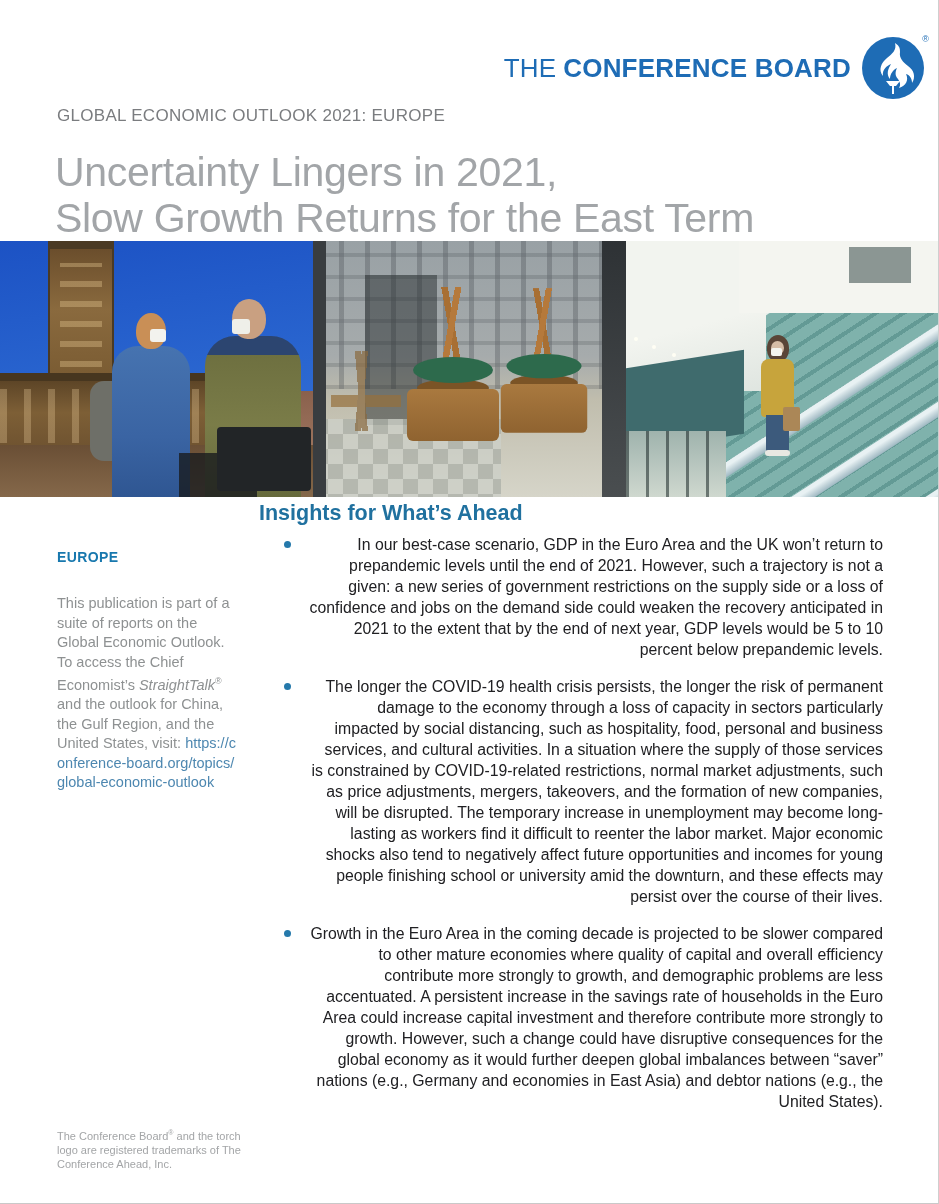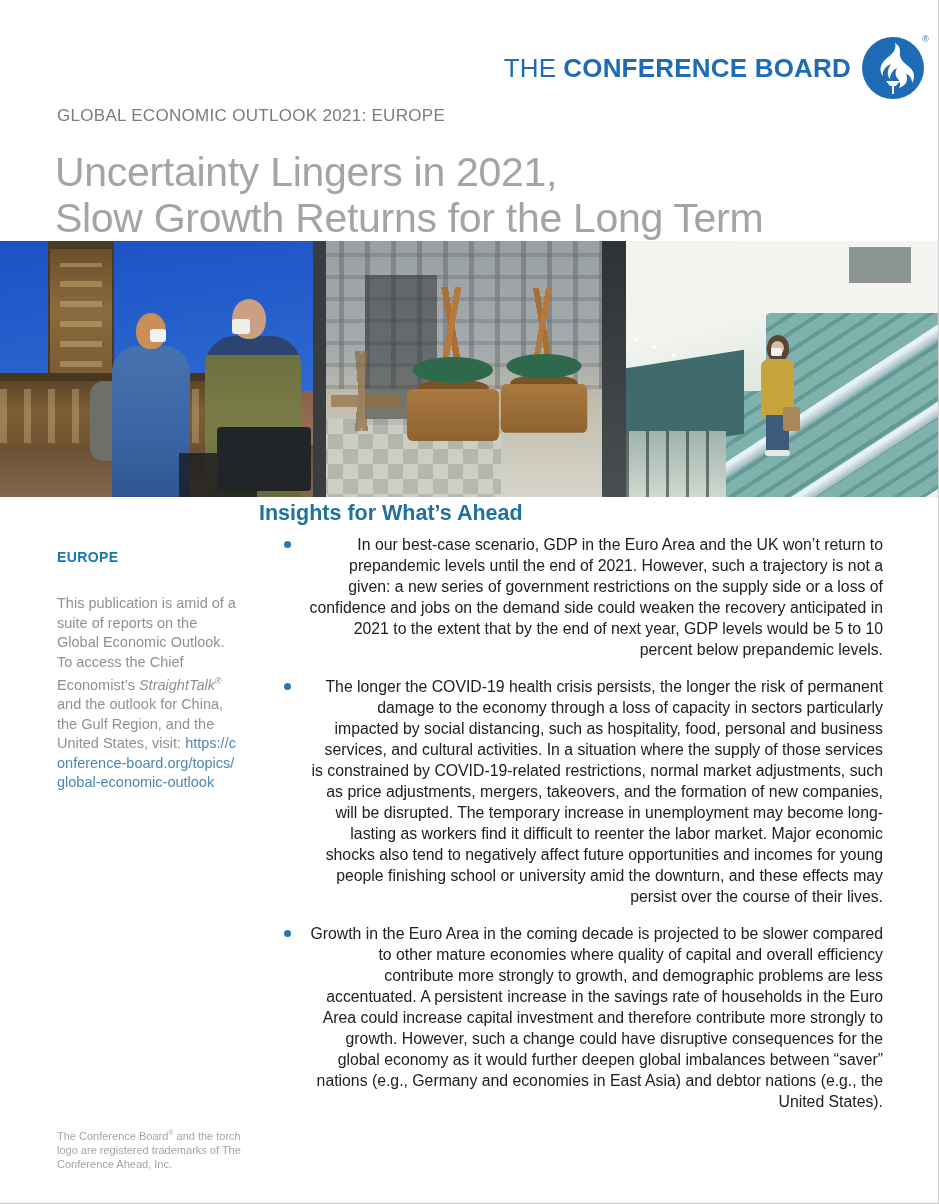--- a/index.html
+++ b/index.html
@@ -178,21 +178,21 @@
         <path fill="#ffffff" d="M34 7c2 7-3 11-8 15-6 5-9 12-4 18-1-7 4-10 8-12-3 5-5 10-1 15 0-5 3-9 7-11-2 4-2 8 1 11 2 3 3 6 1 9 7-2 10-8 7-14 4 1 6 5 6 9 4-6 2-13-4-17-5-4-9-8-8-14 0-3 0-6-5-9z"></path>
         <path fill="#ffffff" d="M25 45h14l-4 5h-2v8h-2v-8h-2z"></path>
       </svg>
       <span class="logo-reg">®</span>
     </div>
   </div>
 
   <div class="eyebrow">GLOBAL ECONOMIC OUTLOOK 2021: EUROPE</div>
   <h1 class="title">
     <span>Uncertainty Lingers in 2021,</span>
-    <span>Slow Growth Returns for the Long Term</span>
+    <span>Slow Growth Returns for the East Term</span>
   </h1>
 
   <div class="photo-strip">
 
     <div class="photo photo1">
       <div class="p1-tower"></div>
       <div class="p1-building"></div>
       <div class="p1-roofs"></div>
       <div class="p1-ground"></div>
       <div class="p1-backpack"></div>
@@ -242,21 +242,21 @@
       <div class="p3-woman-mask"></div>
       <div class="p3-woman-body"></div>
       <div class="p3-woman-legs"></div>
       <div class="p3-woman-bag"></div>
       <div class="p3-woman-shoes"></div>
     </div>
   </div>
 
   <aside class="sidebar">
     <div class="region-label">EUROPE</div>
-    <p class="side-note"><span>This publication is amid of a suite of reports on the Global Economic Outlook. To access the Chief Economist’s </span><i>StraightTalk</i><sup>®</sup><span> and the outlook for China, the Gulf Region, and the United States, visit: </span><a class="side-link">https://conference-board.org/topics/global-economic-outlook</a></p>
+    <p class="side-note"><span>This publication is part of a suite of reports on the Global Economic Outlook. To access the Chief Economist’s </span><i>StraightTalk</i><sup>®</sup><span> and the outlook for China, the Gulf Region, and the United States, visit: </span><a class="side-link">https://conference-board.org/topics/global-economic-outlook</a></p>
   </aside>
 
   <main class="main">
     <h2 class="insights-heading">Insights for What’s Ahead</h2>
     <ul class="insights-list">
       <li>
         <span class="bullet-dot"></span>
         <span>In our best-case scenario, GDP in the Euro Area and the UK won’t return to prepandemic levels until the end of 2021. However, such a trajectory is not a given: a new series of government restrictions on the supply side or a loss of confidence and jobs on the demand side could weaken the recovery anticipated in 2021 to the extent that by the end of next year, GDP levels would be 5 to 10 percent below prepandemic levels.</span>
       </li>
       <li>

